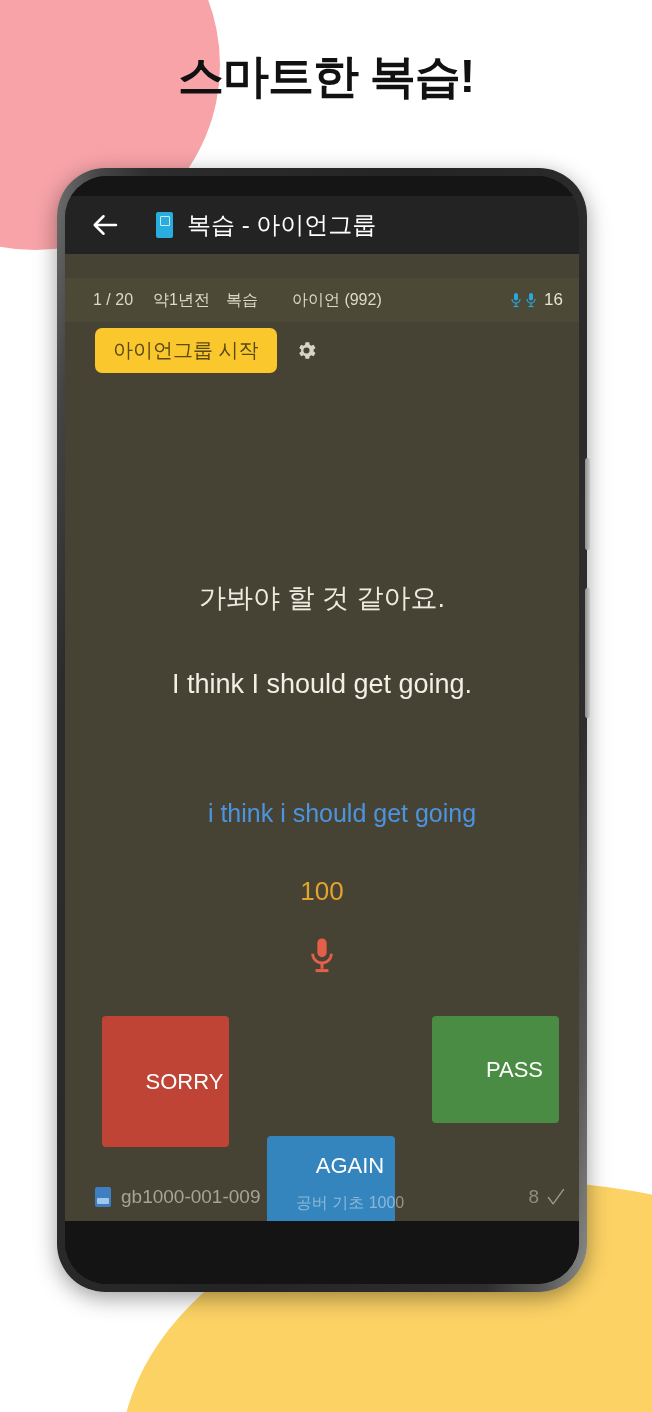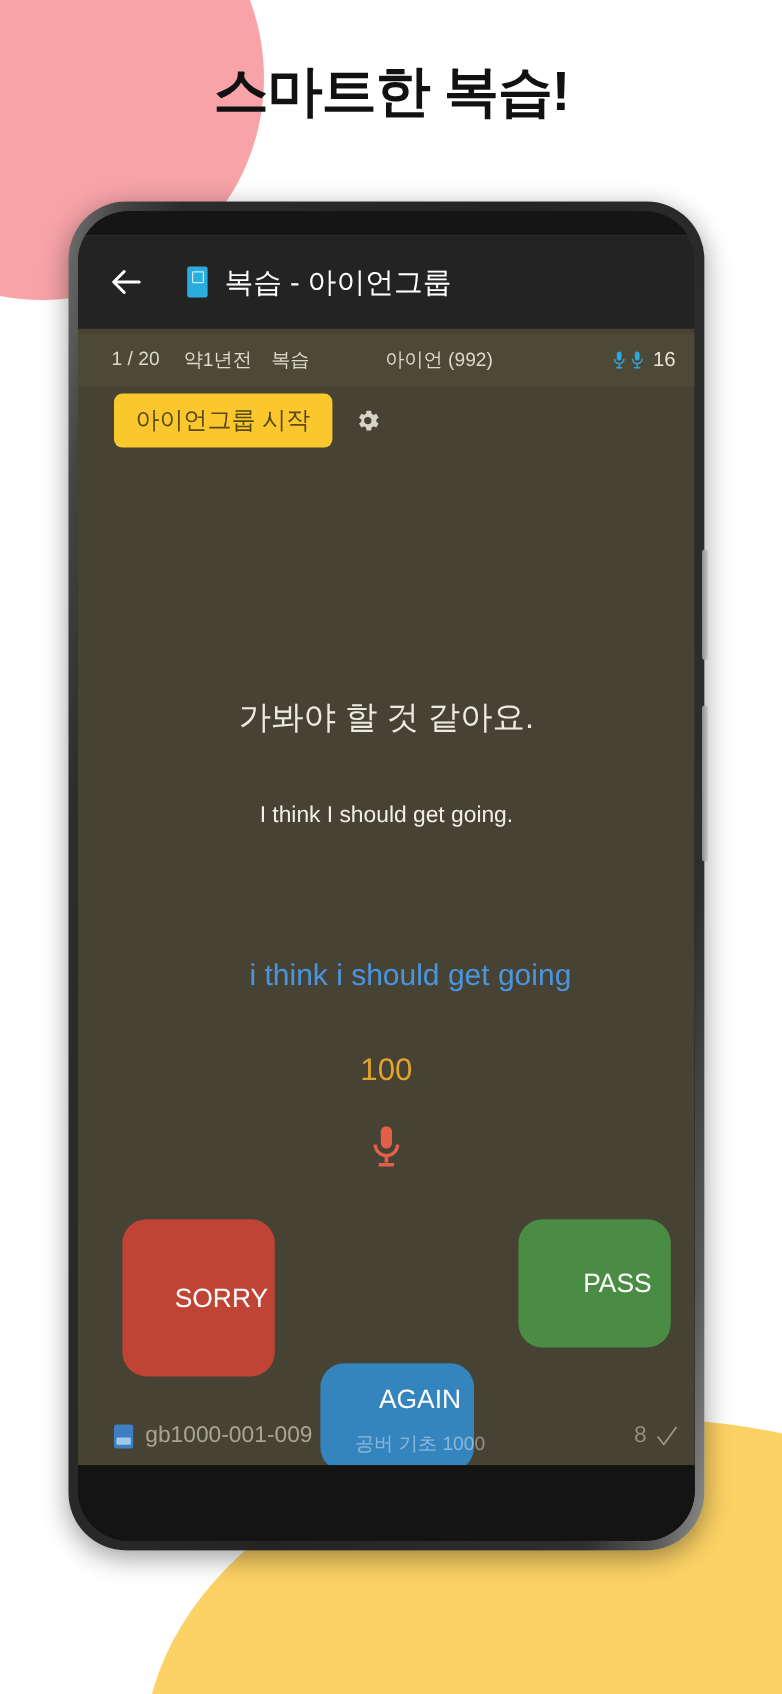--- a/index.html
+++ b/index.html
@@ -76,21 +76,21 @@
     border-radius:3px;
     background:linear-gradient(90deg,#8e8e8d,#c9c9c7);
   }
   #side-btn-volume { top:290px; height:92px; }
   #side-btn-power  { top:420px; height:130px; }
 
   
   #appbar {
     position:absolute;
     left:0; top:0;
-    width:514px; height:78px;
+    width:514px; height:58px;
     background:#232323;
     display:flex;
     align-items:center;
     padding-left:26px;
   }
   #back-arrow {
     width:30px; height:30px;
     flex:none;
     color:#ffffff;
   }
@@ -124,21 +124,21 @@
     width:514px; height:44px;
     display:flex;
     align-items:center;
     font-size:16px;
     color:#DCDACB;
     background:#4C4937;
   }
   #status-index { margin-left:28px; }
   #status-when  { margin-left:20px;text-align:center; }
   #status-mode  { margin-left:16px; }
-  #status-owner { margin-left:63px; }
+  #status-owner { margin-left:34px; }
   #mic-count-wrap {
     margin-left:auto;
     margin-right:16px;
     display:flex;
     align-items:center;
     gap:3px;
   }
   .mini-mic { width:12px; height:17px; display:block; }
   #mic-count { font-size:17px; color:#E6E4D6; margin-left:4px;text-align:right; }
 
@@ -175,21 +175,21 @@
     width:514px;
     text-align:center;
     font-size:27px;
     color:#EDEBE0;
   }
   #card-english {
     position:absolute;
     left:0; top:473px;
     width:514px;
     text-align:center;
-    font-size:19px;
+    font-size:27px;
     color:#F2F0E6;
   }
   #card-recognized {
     position:absolute;
     left:0; top:603px;
     width:514px;
     text-align:center;
     font-size:25px;
     color:#4B95DF;
     padding-left:40px;
@@ -208,21 +208,21 @@
     transform:translateX(-50%);
     width:28px; height:40px;
     color:#E45F4A;
     cursor:pointer;
   }
 
   
   .answer-btn {
     position:absolute;
     border:none;
-    border-radius:20px;
+    border-radius:4px;
     color:#FFFFFF;
     font-size:22px;
     font-family:"Liberation Sans", sans-serif;
     cursor:pointer;
     display:flex;
     align-items:center;
     justify-content:center;
     padding-left:38px;
   }
   #sorry-button {

